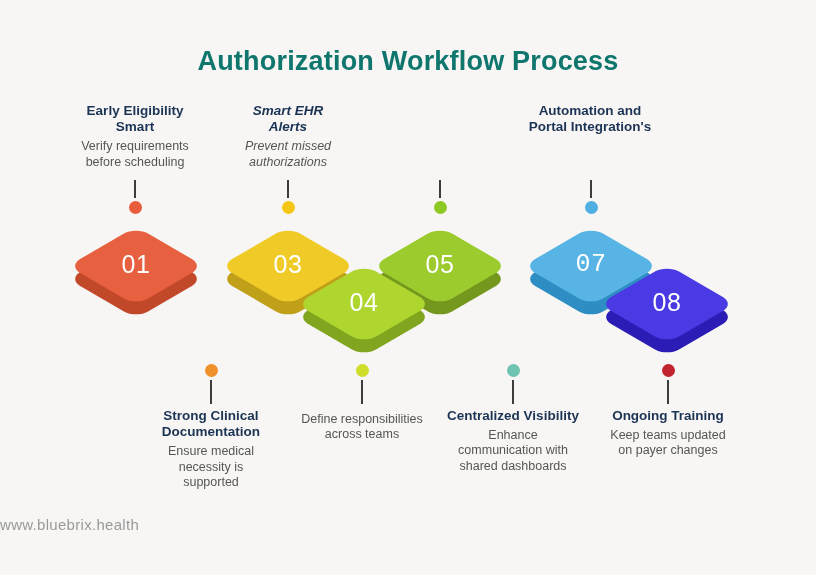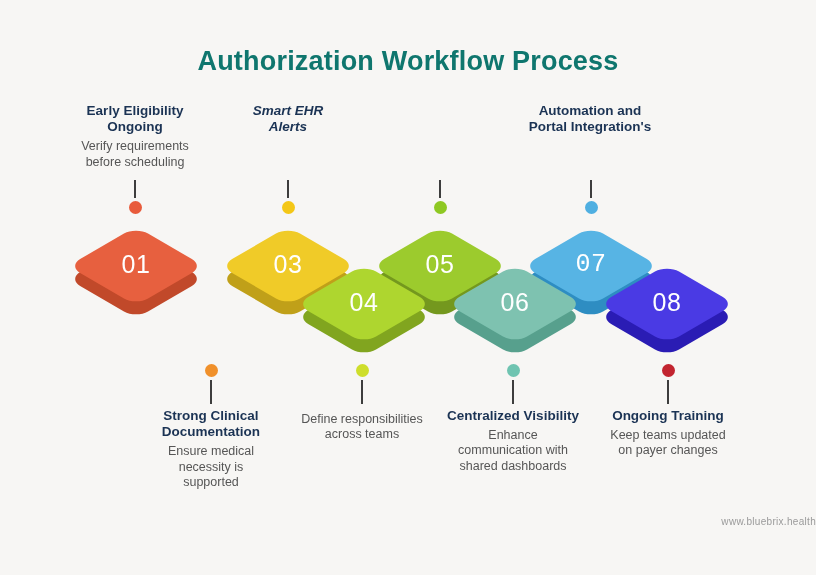--- a/index.html
+++ b/index.html
@@ -77,40 +77,42 @@
   .p3{left:240px;top:218px;}
   .p4{left:316px;top:256px;}
   .p5{left:392px;top:218px;}
   .p6{left:467px;top:256px;}
   .p7{left:543px;top:218px;font-family:Liberation Mono, monospace;}
   .p8{left:619px;top:256px;}
 
   
   .footer{
     position:absolute;top:516px;left:0;width:816px;
-    text-align:right;font-size:10px;letter-spacing:.3px;
+    text-align:left;font-size:15px;letter-spacing:.3px;
     color:#9a9a9a;
   }
 </style>
 </head>
 <body>
 
 <div class="canvas" style="background: rgb(247, 246, 244);">
 
   <h1 class="page-title" style="color: #0f766e;">Authorization Workflow Process</h1>
 
   <div class="col-label t1">
     <h3>Early Eligibility
-Ongoing</h3>
+Smart</h3>
     <p>Verify requirements
 before scheduling</p>
   </div>
   <div class="col-label t2">
     <h3>Smart EHR
 Alerts</h3>
+    <p>Prevent missed
+authorizations</p>
   </div>
   <div class="col-label t4">
     <h3>Automation and
 Portal Integration's</h3>
   </div>
 
   <div class="pin top pt1">
     <span class="pin-line"></span>
     <span class="pin-dot" style="background: rgb(232, 91, 59);"></span>
   </div>
@@ -144,25 +146,20 @@
   </div>
   <div class="diamond row-top p7">
     <div class="d-side" style="background: rgb(46, 141, 194);"></div>
     <div class="d-face" style="background: rgb(87, 180, 228);"></div>
     <span class="d-num">07</span>
   </div>
   <div class="diamond row-bottom p4">
     <div class="d-side" style="background: rgb(129, 165, 31);"></div>
     <div class="d-face" style="background: rgb(174, 214, 47);"></div>
     <span class="d-num">04</span>
-  </div>
-  <div class="diamond row-bottom p6">
-    <div class="d-side" style="background: rgb(87, 160, 141);"></div>
-    <div class="d-face" style="background: rgb(126, 194, 176);"></div>
-    <span class="d-num">06</span>
   </div>
   <div class="diamond row-bottom p8">
     <div class="d-side" style="background: rgb(42, 28, 180);"></div>
     <div class="d-face" style="background: rgb(74, 58, 228);"></div>
     <span class="d-num">08</span>
   </div>
 
   <div class="pin bottom pb1">
     <span class="pin-dot" style="background: rgb(240, 144, 42);"></span>
     <span class="pin-line"></span>

